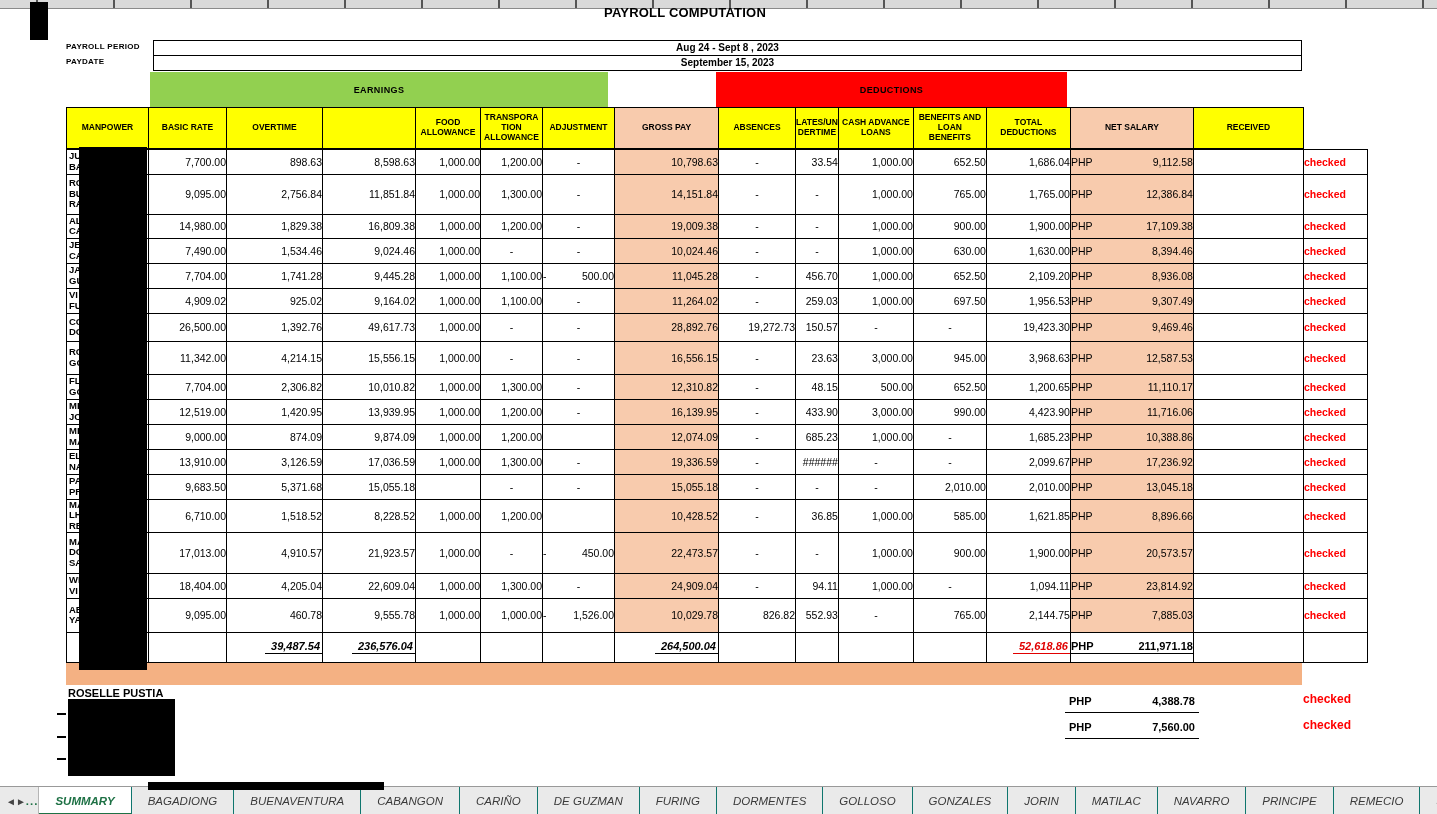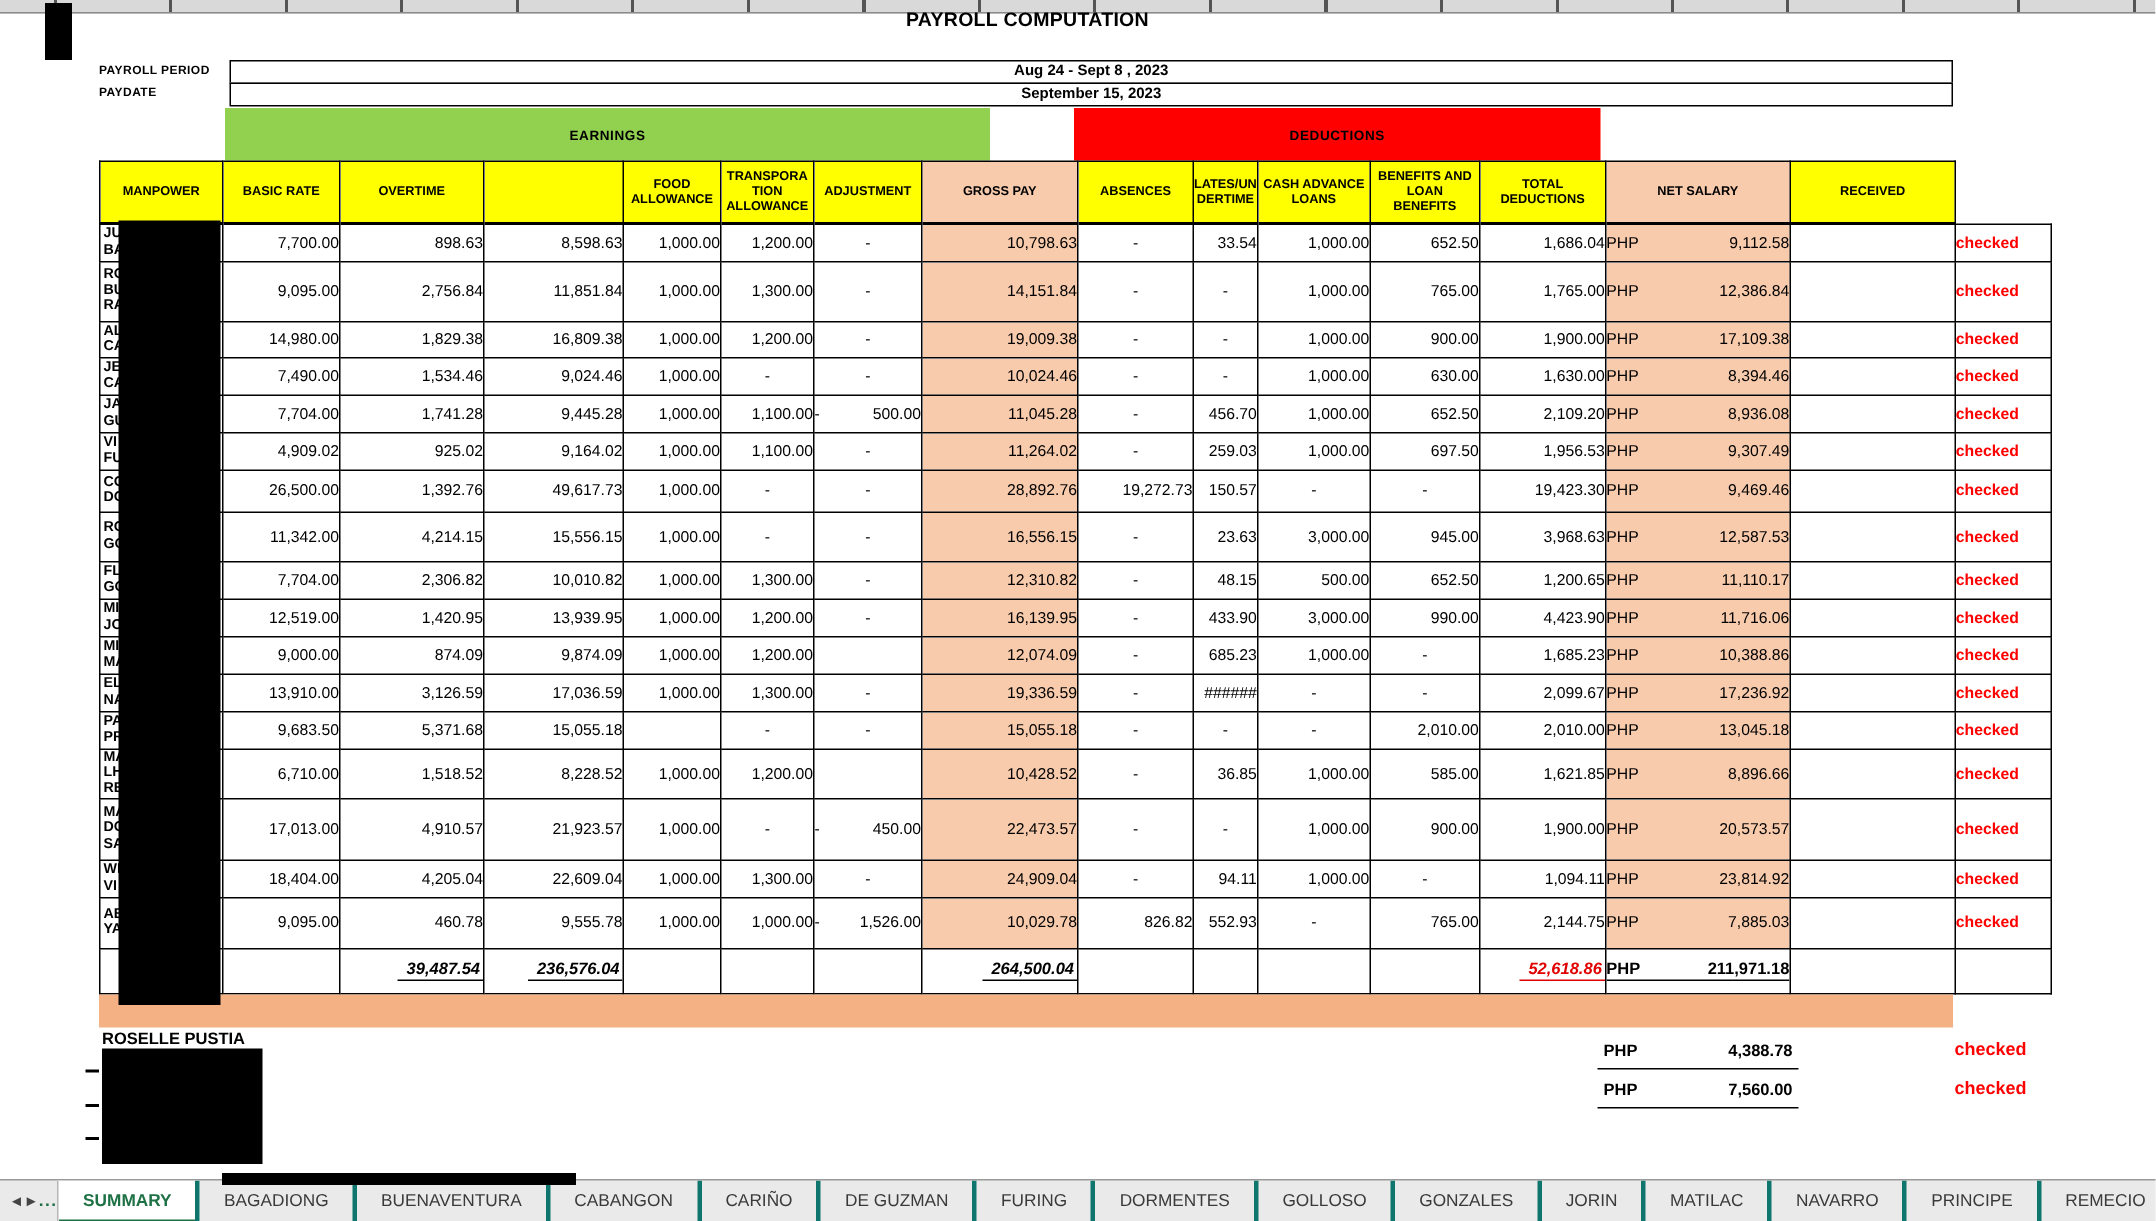--- a/index.html
+++ b/index.html
@@ -10,21 +10,21 @@
   #ruler{top:0;left:0;width:1437px;height:8px;background:#d9d9d9;border-bottom:1px solid #8a8a8a;
     background-image:repeating-linear-gradient(90deg,transparent 0 36px,#555 36px 38px,transparent 38px 77px);}
   #title{top:5px;left:0;width:1370px;text-align:center;font-weight:bold;font-size:13px;letter-spacing:.2px;}
   
   .mlabel{left:66px;font-size:8px;font-weight:bold;letter-spacing:.3px;}
   .mcell{left:153px;width:1147px;height:14px;border:1px solid #000;text-align:center;
          font-size:10px;font-weight:bold;line-height:14px;background:#fff;}
   
   .band{height:35px;display:flex;align-items:center;justify-content:center;
         font-size:9px;font-weight:bold;letter-spacing:.4px;}
-  #bandE{top:72px;left:150px;width:510px;background:#92d050;}
+  #bandE{top:72px;left:150px;width:458px;background:#92d050;}
   #bandD{top:72px;left:716px;width:351px;background:#ff0000;}
   
   #paytable{top:107px;left:66px;border-collapse:collapse;table-layout:fixed;}
   #paytable th,#paytable td{border:1px solid #000;overflow:hidden;padding:0;}
   #paytable th{font-size:8.5px;font-weight:bold;text-align:center;vertical-align:middle;
       background:#ffff00;white-space:pre-line;line-height:1.15;height:40px;border-bottom:2px solid #000;}
   #paytable th.peach,#paytable td.peach{background:#f8cbad;}
   #paytable th.nob,#paytable td.nob{border:none;background:#fff;}
   #paytable td{font-size:10.5px;vertical-align:middle;background:#fff;}
   td.num{text-align:right;padding-right:5px;}
@@ -52,21 +52,21 @@
       display:flex;justify-content:space-between;align-items:center;
       font-size:11px;font-weight:bold;padding:0 4px;}
   .xcheck{left:1303px;color:#ff0000;font-weight:bold;font-size:12px;}
   .ldash{width:9px;height:2px;background:#000;left:57px;}
   
   #tabbar{top:786px;left:0;width:1437px;height:28px;background:#eaeaea;border-top:1px solid #999;
       display:flex;align-items:stretch;font-size:11.5px;color:#3a3a3a;overflow:hidden;padding-left:6px;}
   .tnav{width:24px;display:flex;align-items:center;justify-content:center;font-size:10px;color:#444;}
   .tdots{width:24px;display:flex;align-items:center;justify-content:center;
       color:#1e7145;font-weight:bold;letter-spacing:1px;}
-  .tab{padding:0 16px;display:flex;align-items:center;border-right:3px solid #0f766e;white-space:nowrap;}
+  .tab{padding:0 16px;display:flex;align-items:center;border-right:1px solid #0f766e;white-space:nowrap;font-style:italic;}
   .tab:first-of-type{border-left:1px solid #b5b5b5;}
   .tab.active{background:#fff;color:#1e7145;font-weight:bold;box-shadow:inset 0 -2px 0 #1e7145;}
 </style>
 </head>
 <body>
 
 <div class="abs" id="ruler"></div>
 
 <div class="abs redact" style="left:30px;top:2px;width:18px;height:38px;"></div>
 

